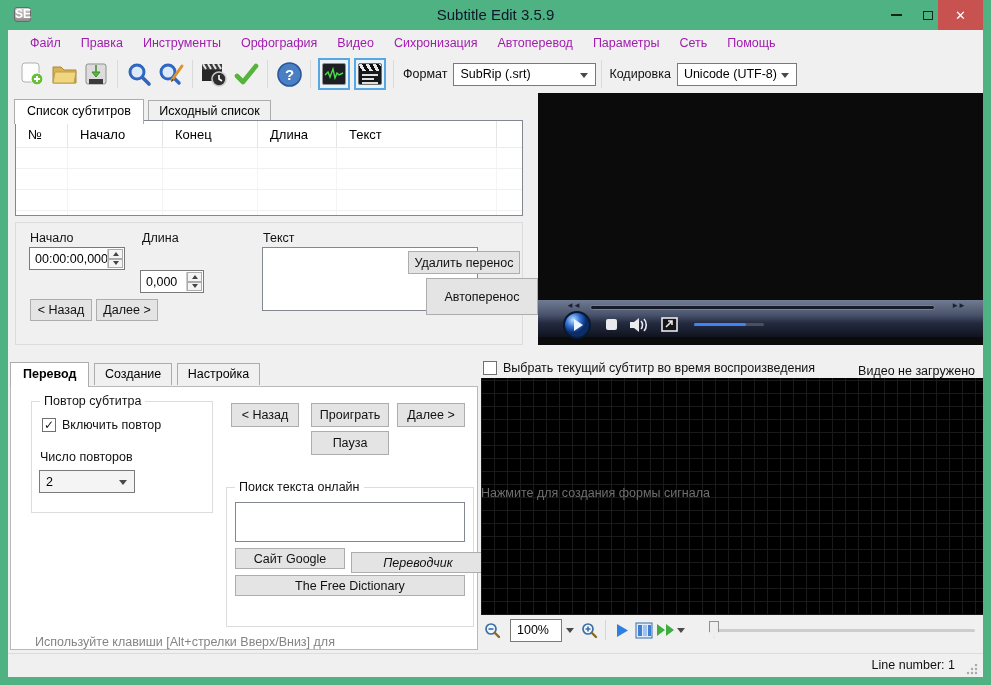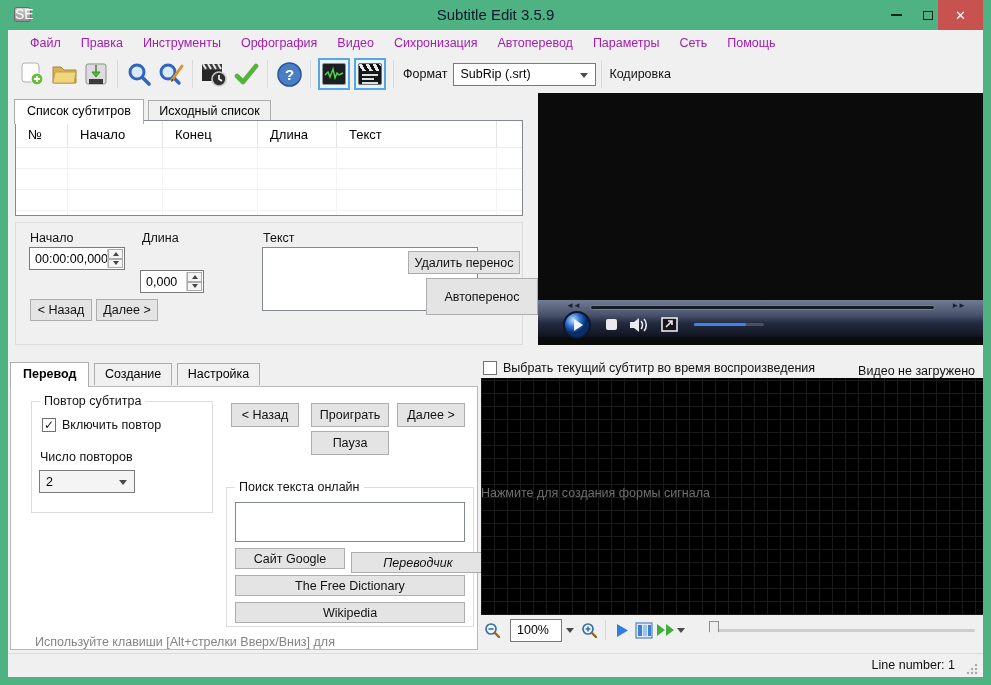--- a/index.html
+++ b/index.html
@@ -2,21 +2,21 @@
 <html><head>
 <meta charset="utf-8">
 <style>
   * { margin:0; padding:0; box-sizing:border-box; }
   html,body { width:991px; height:685px; font-family:"Liberation Sans","DejaVu Sans",sans-serif; }
   .window { position:relative; width:991px; height:685px; background:#4eb283; overflow:hidden; }
   .abs { position:absolute; }
 
   
   .titlebar { left:0; top:0; width:991px; height:30px; }
-  .app-icon { left:14px; top:7px; width:17px; height:15px; background:linear-gradient(#cfcfcf,#8f8f8f); border:1px solid #6a6a6a; border-radius:3px; color:#fff; font-size:14px; font-weight:normal; text-align:center; line-height:13px; }
+  .app-icon { left:14px; top:7px; width:17px; height:15px; background:linear-gradient(#cfcfcf,#8f8f8f); border:1px solid #6a6a6a; border-radius:3px; color:#fff; font-size:12px; font-weight:bold; text-align:center; line-height:13px; }
   .win-title { left:0; top:0; width:991px; height:30px; text-align:center; line-height:30px; font-size:15px; color:#0f172a; }
   .winbtn { top:0; height:30px; display:flex; align-items:center; justify-content:center; }
   .btn-min { left:882px; width:28px; } .btn-max { left:914px; width:28px; }
   .btn-close { left:938px; width:45px; background:#c85250; color:#fff; font-size:13px; }
   .glyph-min { width:11px; height:2px; background:#17241b; }
   .glyph-max { width:10px; height:9px; border:1.6px solid #17241b; }
 
   
   .client { left:8px; top:30px; width:975px; height:647px; background:#f0f0f0; }
 
@@ -201,20 +201,24 @@
         </div>
       </div>
       <div class="tsep"></div>
       <span class="lbl" style="margin:0 6px 0 4px;">Формат</span>
       <div class="combo" style="width:143px;">
         <span>SubRip (.srt)</span>
           <span class="chev"></span>
       </div>
       <div class="tsep"></div>
       <span class="lbl" style="margin:0 6px 0 2px;">Кодировка</span>
+      <div class="combo" style="width:120px;">
+        <span>Unicode (UTF-8)</span>
+          <span class="chev"></span>
+      </div>
     </div>
 
     <div class="abs sub-tabs">
       <span class="tab active">Список субтитров</span>
       <span class="tab">Исходный список</span>
     </div>
 
     <div class="abs subtable">
       <div class="thead">
         <div class="th" style="width:52px;">№</div>
@@ -344,21 +348,20 @@
         <button class="btn" style="position:absolute;left:300px;top:16px;width:78px;height:24px;">Проиграть</button>
         <button class="btn" style="position:absolute;left:386px;top:16px;width:68px;height:24px;">Далее &gt;</button>
         <button class="btn" style="position:absolute;left:300px;top:44px;width:78px;height:24px;">Пауза</button>
 
         <div class="group" style="left:215px;top:100px;width:248px;height:140px;">
           <span class="gtitle">Поиск текста онлайн</span>
           <input class="txtarea" style="position: absolute; left: 8px; top: 14px; width: 230px; height: 40px;" value="">
           <button class="btn" style="position:absolute;left:8px;top:60px;width:110px;height:21px;">Сайт Google</button>
           <button class="btn" style="position:absolute;left:124px;top:64px;width:134px;height:21px;font-style:italic;">Переводчик</button>
           <button class="btn" style="position:absolute;left:8px;top:87px;width:230px;height:21px;">The Free Dictionary</button>
-          <button class="btn" style="position:absolute;left:8px;top:114px;width:230px;height:21px;">Wikipedia</button>
         </div>
 
         <div class="hint" style="position:absolute;left:24px;top:246px;width:330px;">Используйте клавиши [Alt+стрелки Вверх/Вниз] для перехода к предудыщему/следующему субтитру.</div>
       </div>
     </div>
 
     <div class="abs cbrow wfcheck">
       <span class="cb"></span>
       <span>Выбрать текущий субтитр во время воспроизведения</span>
     </div>

